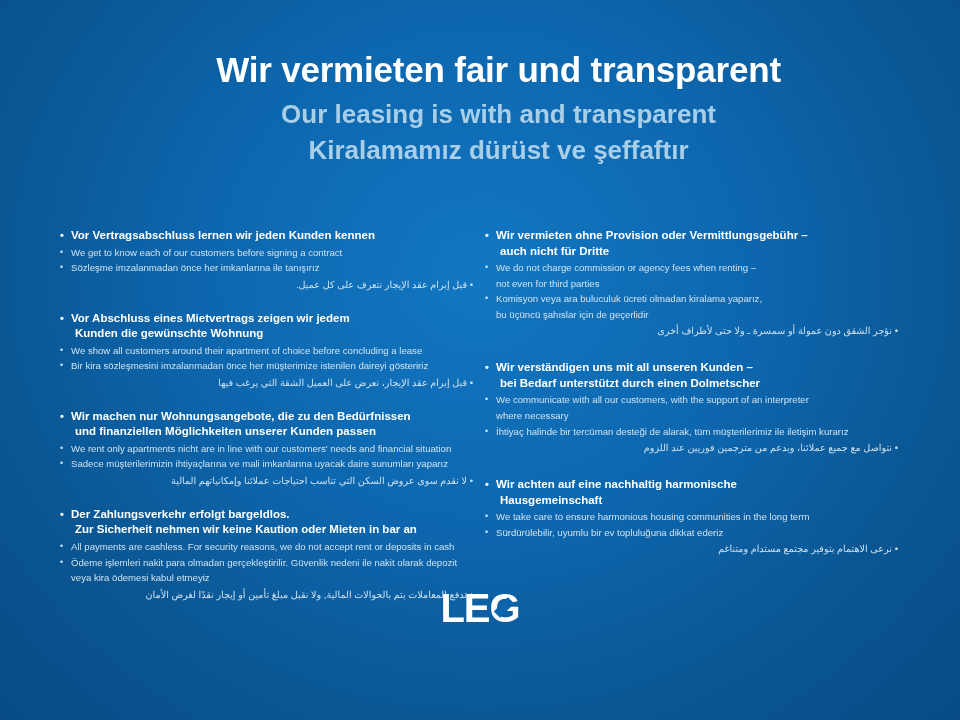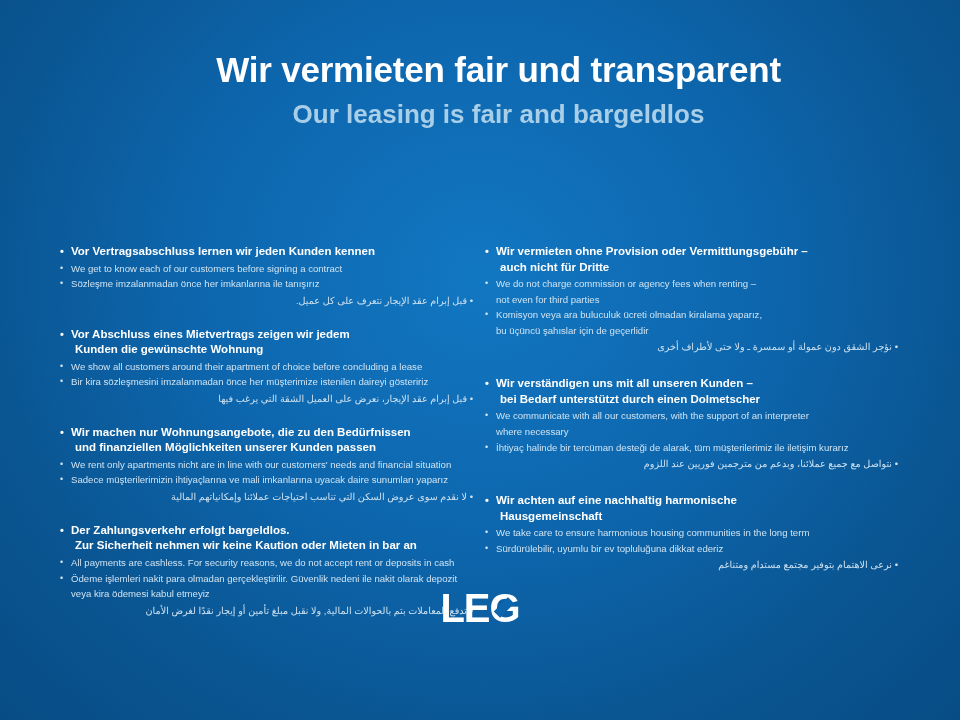--- a/index.html
+++ b/index.html
@@ -41,21 +41,21 @@
     font-size: 21px;
     font-weight: bold;
     color: #a9cfe8;
     margin-top: 4px;
     direction: rtl;
   }
 
   
   .columns {
     position: absolute;
-    top: 244px;
+    top: 228px;
     left: 0;
     width: 960px;
     display: flex;
     justify-content: space-between;
     padding: 0 60px;
   }
   .col {
     width: 415px;
   }
   .col.right { margin-top: 0; }
@@ -138,21 +138,22 @@
     height: 9px;
     background: #0d66ad;
     transform: rotate(-45deg);
   }
 </style>
 </head>
 <body>
 
 <div class="heading">
   <div class="h-de">Wir vermieten fair und transparent</div>
-  <div class="h-en">Our leasing is fair and bargeldlos</div>
+  <div class="h-en">Our leasing is with and transparent</div>
+  <div class="h-tr">Kiralamamız dürüst ve şeffaftır</div>
 </div>
 
 <div class="columns">
 
   <div class="col left">
 
     <div class="block">
       <div class="b-title">
         <span>Vor Vertragsabschluss lernen wir jeden Kunden kennen</span>
       </div>

